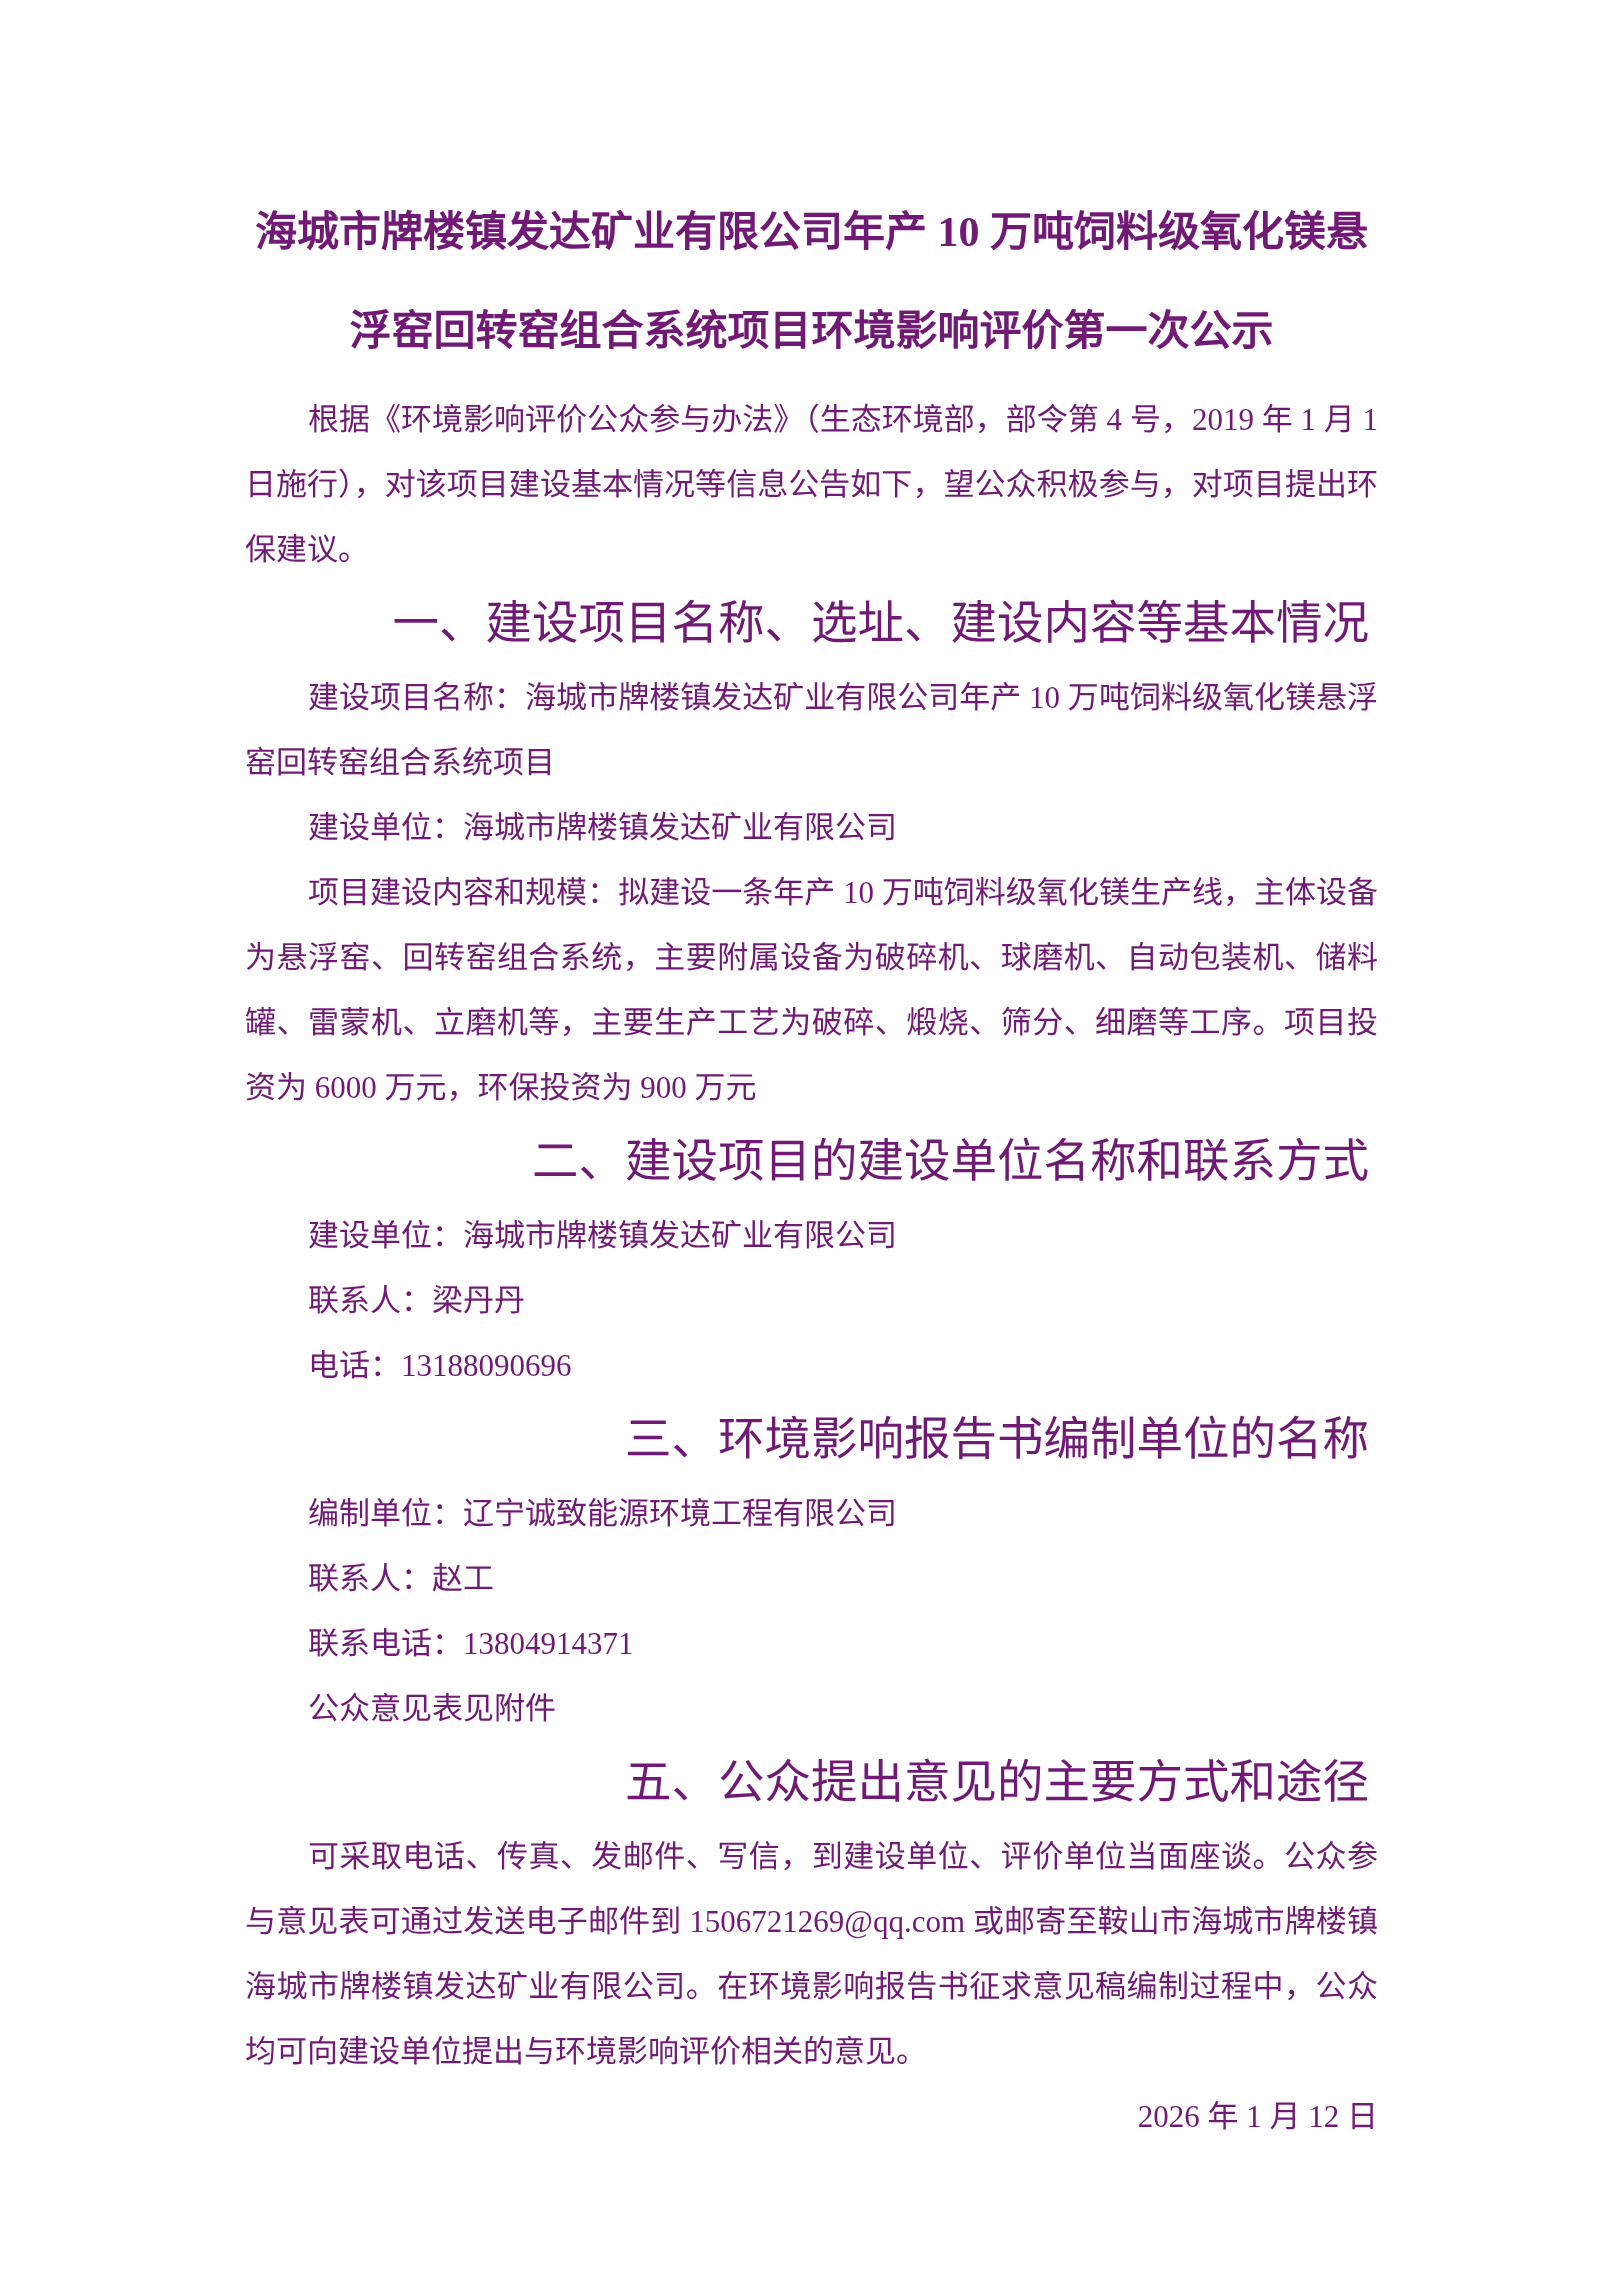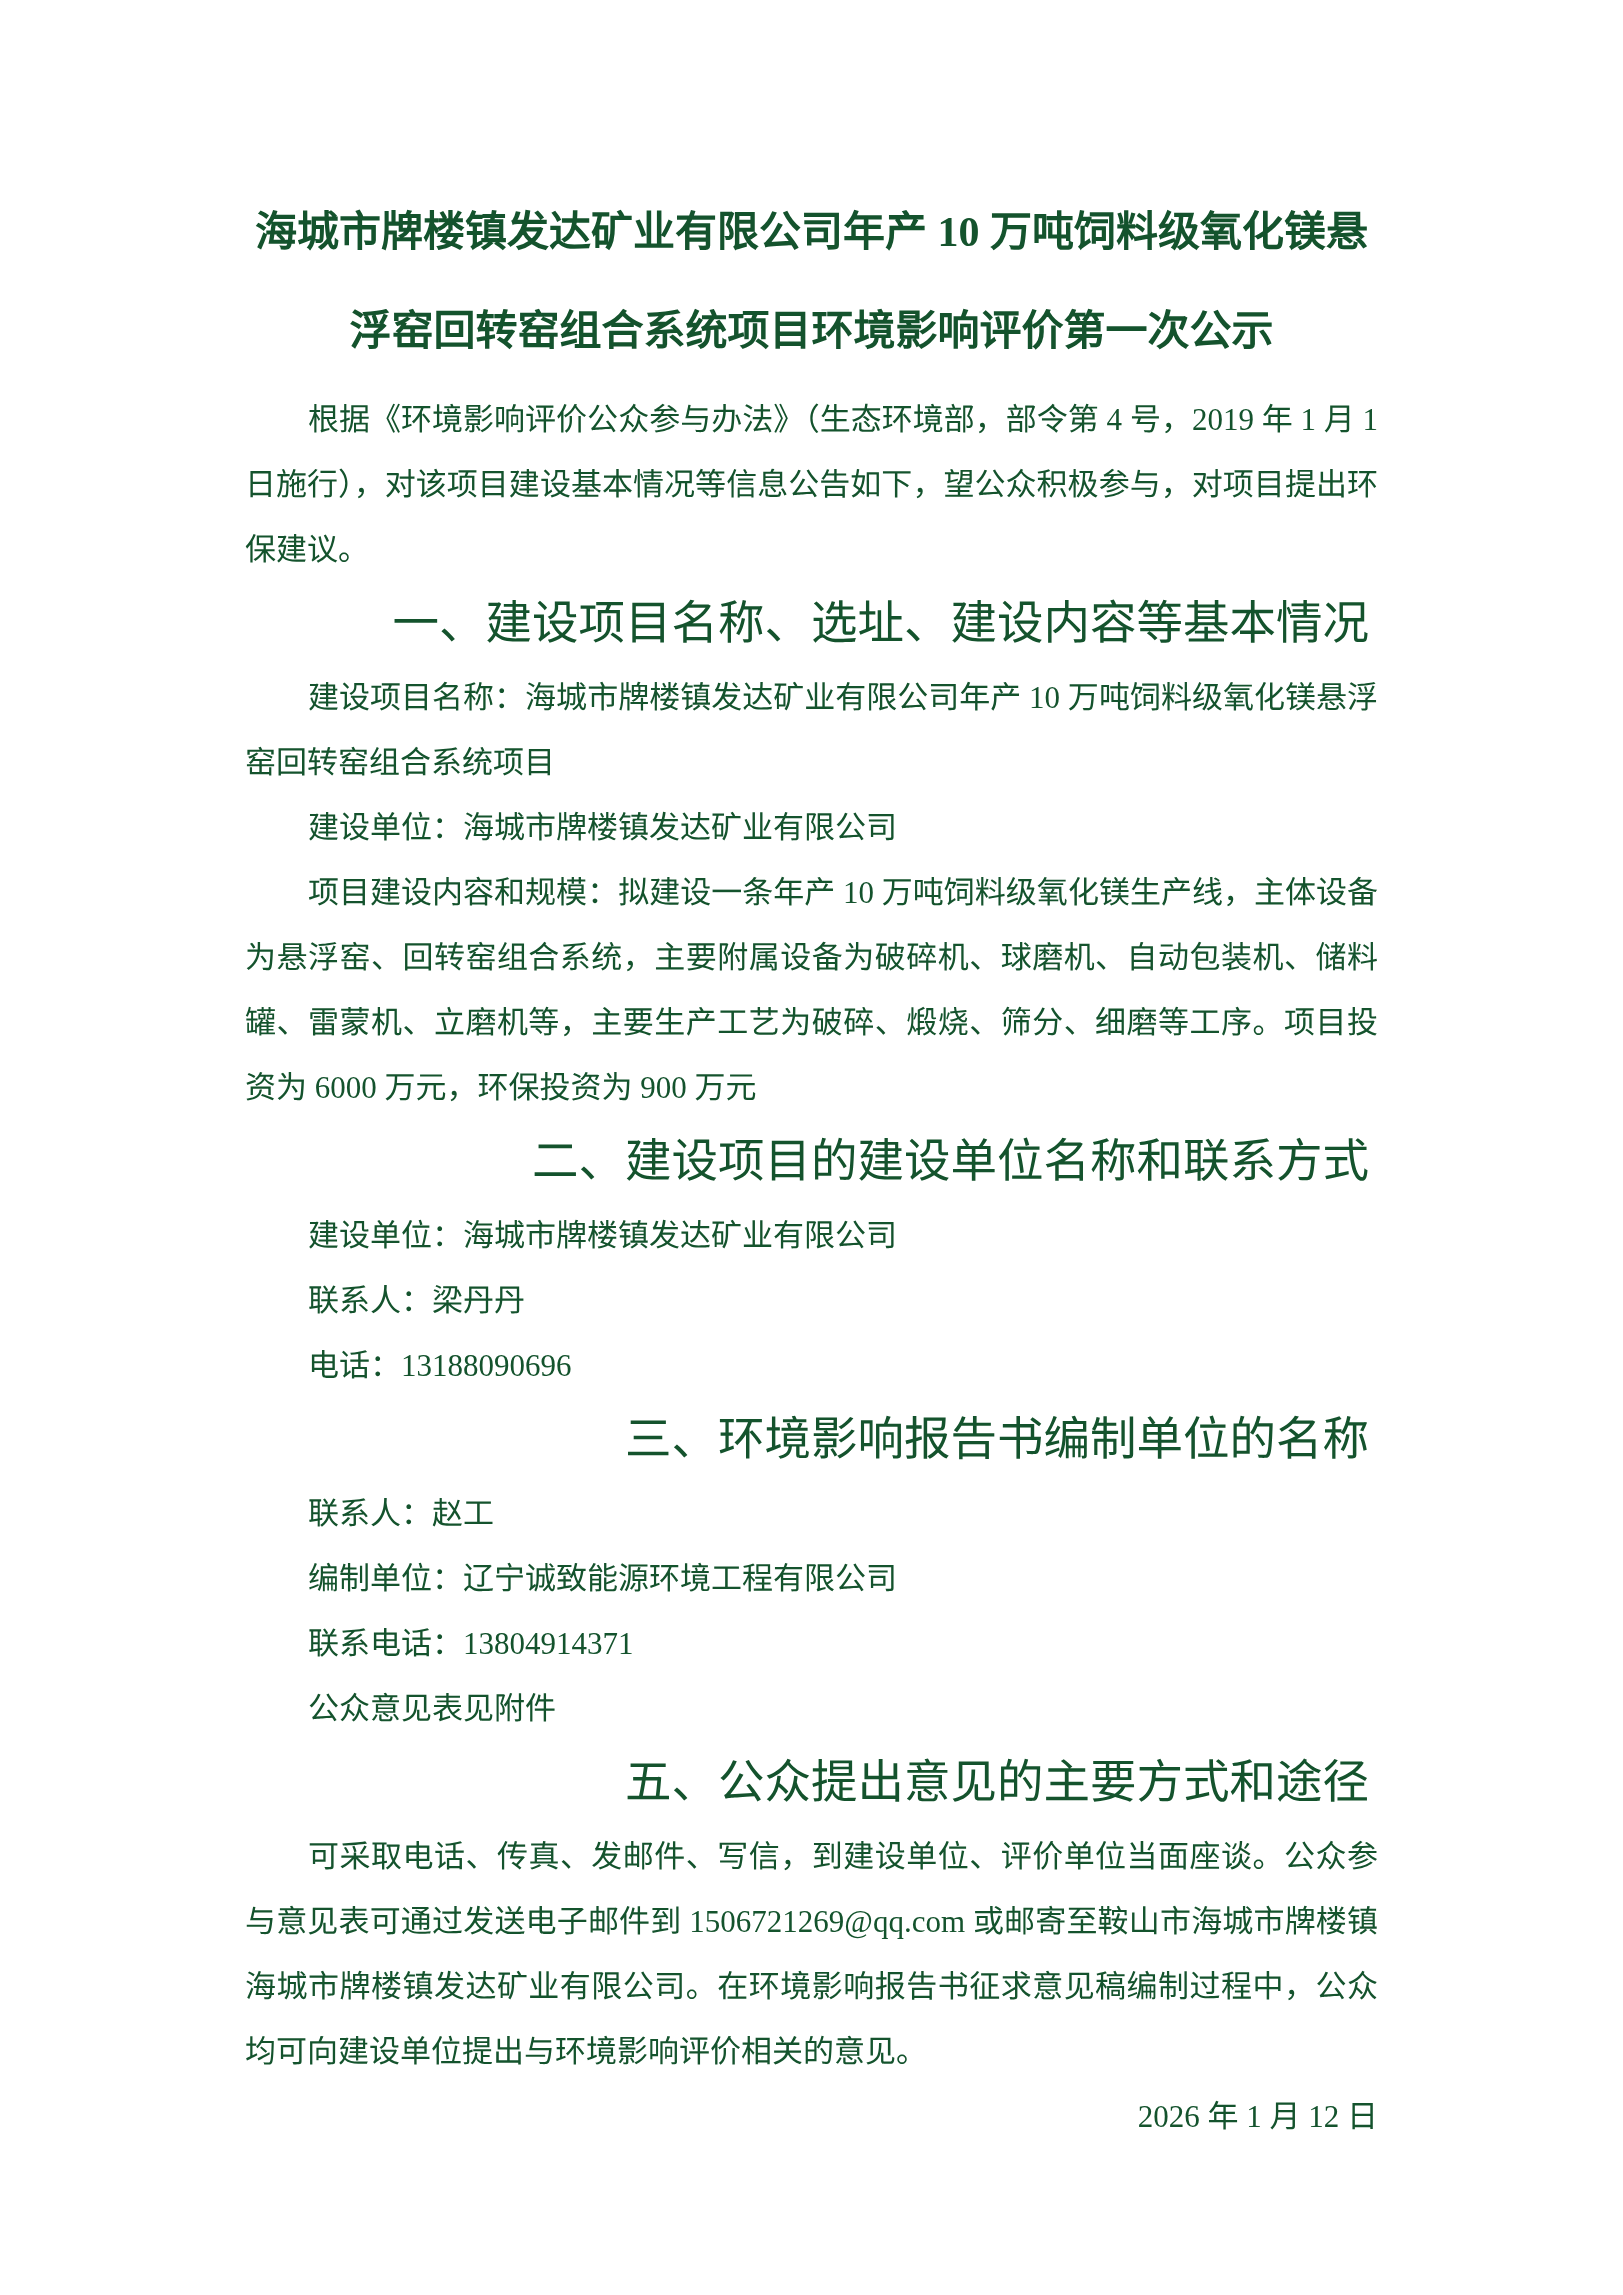--- a/index.html
+++ b/index.html
@@ -7,21 +7,21 @@
     padding: 0;
     background: #ffffff;
   }
   .page {
     position: relative;
     width: 1623px;
     height: 2295px;
     background: #ffffff;
     box-sizing: border-box;
     padding: 183px 245px 0 245px;
-    color: #14532d;
+    color: #701a75;
     font-family: "Liberation Serif", "DejaVu Serif", serif;
     font-size: 31px;
     line-height: 65px;
     overflow: hidden;
   }
   .doc-title {
     margin: 0 0 5.5px 0;
     font-size: 42px;
     font-weight: bold;
     text-align: center;
@@ -70,23 +70,23 @@
   <h2 class="heading">二、建设项目的建设单位名称和联系方式</h2>
 
   <p class="para indent">建设单位：海城市牌楼镇发达矿业有限公司</p>
 
   <p class="para indent">联系人：梁丹丹</p>
 
   <p class="para indent">电话：13188090696</p>
 
   <h2 class="heading">三、环境影响报告书编制单位的名称</h2>
 
+  <p class="para indent">编制单位：辽宁诚致能源环境工程有限公司</p>
+
   <p class="para indent">联系人：赵工</p>
-
-  <p class="para indent">编制单位：辽宁诚致能源环境工程有限公司</p>
 
   <p class="para indent">联系电话：13804914371</p>
 
 
   <p class="para indent">公众意见表见附件</p>
 
   <h2 class="heading">五、公众提出意见的主要方式和途径</h2>
 
   <p class="para indent">可采取电话、传真、发邮件、写信，到建设单位、评价单位当面座谈。公众参与意见表可通过发送电子邮件到 1506721269@qq.com 或邮寄至鞍山市海城市牌楼镇海城市牌楼镇发达矿业有限公司。在环境影响报告书征求意见稿编制过程中，公众均可向建设单位提出与环境影响评价相关的意见。</p>
 

